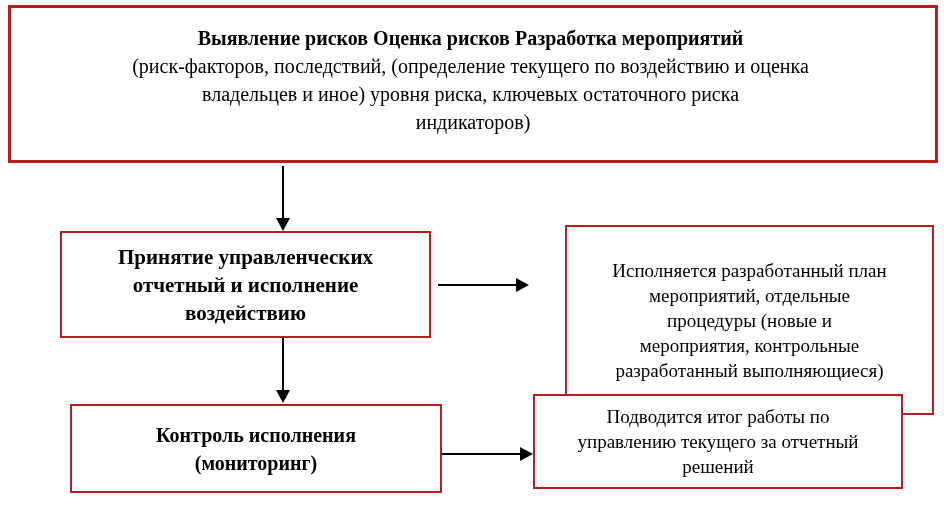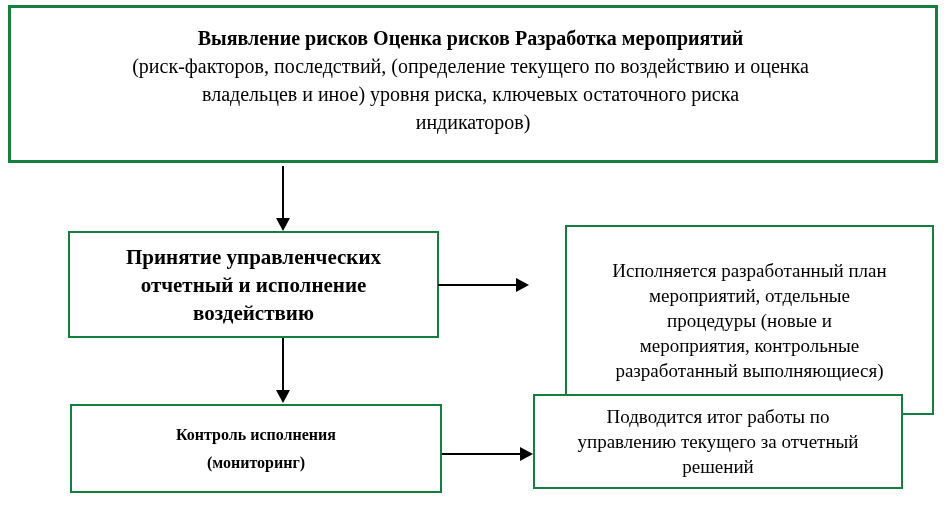--- a/index.html
+++ b/index.html
@@ -9,21 +9,21 @@
     width: 944px;
     height: 506px;
     background: #ffffff;
     font-family: "Liberation Serif", "DejaVu Serif", serif;
     color: #000000;
     overflow: hidden;
   }
   .box {
     position: absolute;
     background: #ffffff;
-    border: 2px solid #15803d;
+    border: 2px solid #b91c1c;
   }
   .stage-header {
     left: 8px; top: 5px; width: 930px; height: 158px;
     border-width: 3px;
     padding: 16px 10px 0 5px;
     font-size: 20px;
     line-height: 28px;
   }
   .stage-header .hdr-title {
     text-align: center;
@@ -34,29 +34,29 @@
     white-space: pre-wrap;
   }
   .flow-box {
     display: flex;
     align-items: center;
     justify-content: center;
     flex-direction: column;
     text-align: center;
   }
   .box-decision {
-    left: 68px; top: 231px; width: 371px; height: 107px;
+    left: 60px; top: 231px; width: 371px; height: 107px;
     font-weight: bold;
     font-size: 21px;
     line-height: 28px;
   }
   .box-control {
     left: 70px; top: 404px; width: 372px; height: 89px;
     font-weight: bold;
-    font-size: 16px;
+    font-size: 20px;
     line-height: 28px;
   }
   .box-exec-note {
     left: 529px; top: 225px; width: 369px; height: 190px;
     font-size: 19px;
     line-height: 25px;
     margin-left: 36px;
   }
   .box-monitor-note {
     left: 533px; top: 394px; width: 370px; height: 95px;

